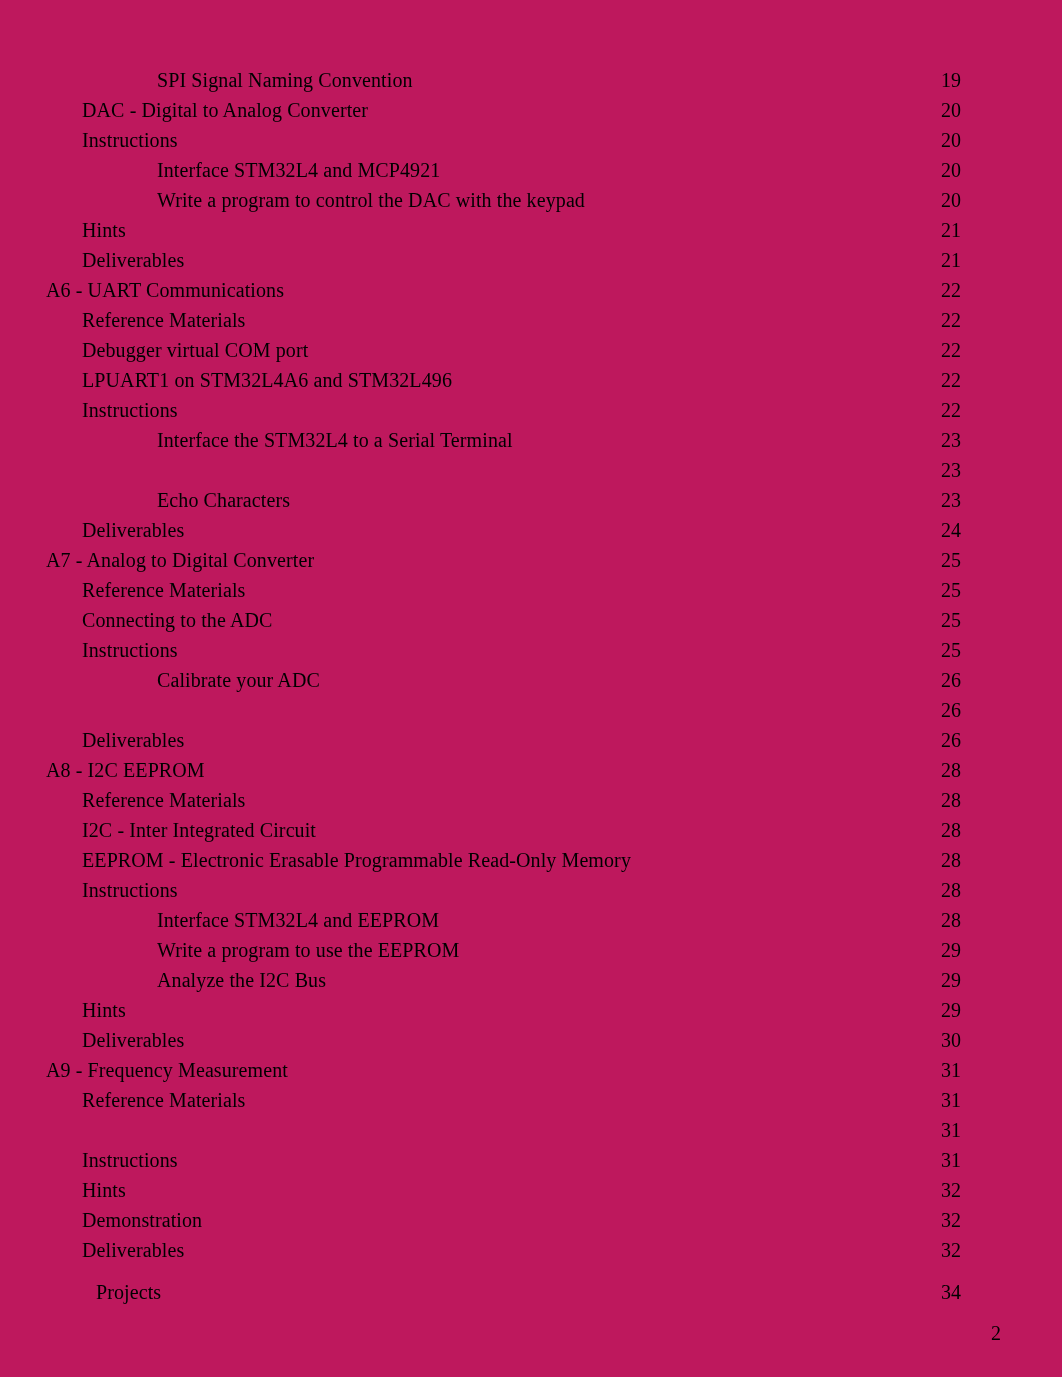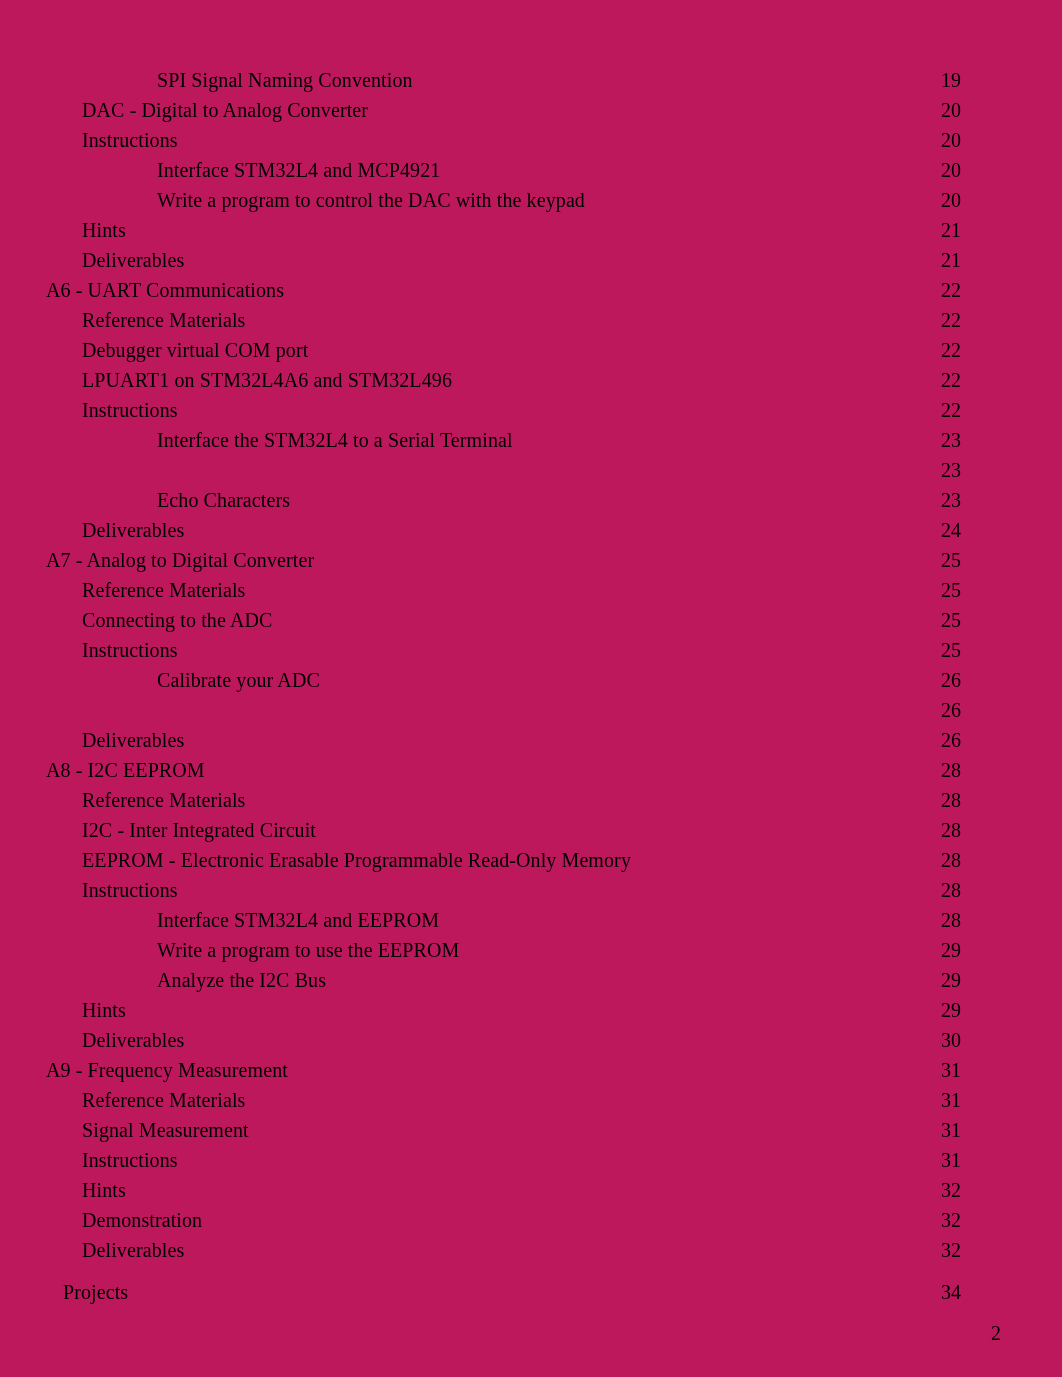--- a/index.html
+++ b/index.html
@@ -48,21 +48,21 @@
     letter-spacing: 0.1px;
   }
   .toc-page {
     position: absolute;
     top: 0;
     right: 0;
     width: 60px;
     text-align: left;
   }
   
-  .lvl0 .toc-title { padding-left: 63px; }
+  .lvl0 .toc-title { padding-left: 96px; }
   .lvl1 .toc-title { padding-left: 46px; }
   .lvl2 .toc-title { padding-left: 82px; }
   .lvl3 .toc-title { padding-left: 157px; }
   .toc-page-col { right: 61px; }
 
   #footer {
     position: absolute;
     left: 0;
     top: 1318px;
     width: 1062px;
@@ -216,21 +216,20 @@
       </div>
       <div class="toc-row lvl1">
         <span class="toc-title">A9 - Frequency Measurement</span>
         <span class="toc-page toc-page-col">31</span>
       </div>
       <div class="toc-row lvl2">
         <span class="toc-title">Reference Materials</span>
         <span class="toc-page toc-page-col">31</span>
       </div>
       <div class="toc-row lvl2">
-        <span class="toc-title">Signal Measurement</span>
         <span class="toc-page toc-page-col">31</span>
       </div>
       <div class="toc-row lvl2">
         <span class="toc-title">Instructions</span>
         <span class="toc-page toc-page-col">31</span>
       </div>
       <div class="toc-row lvl2">
         <span class="toc-title">Hints</span>
         <span class="toc-page toc-page-col">32</span>
       </div>

